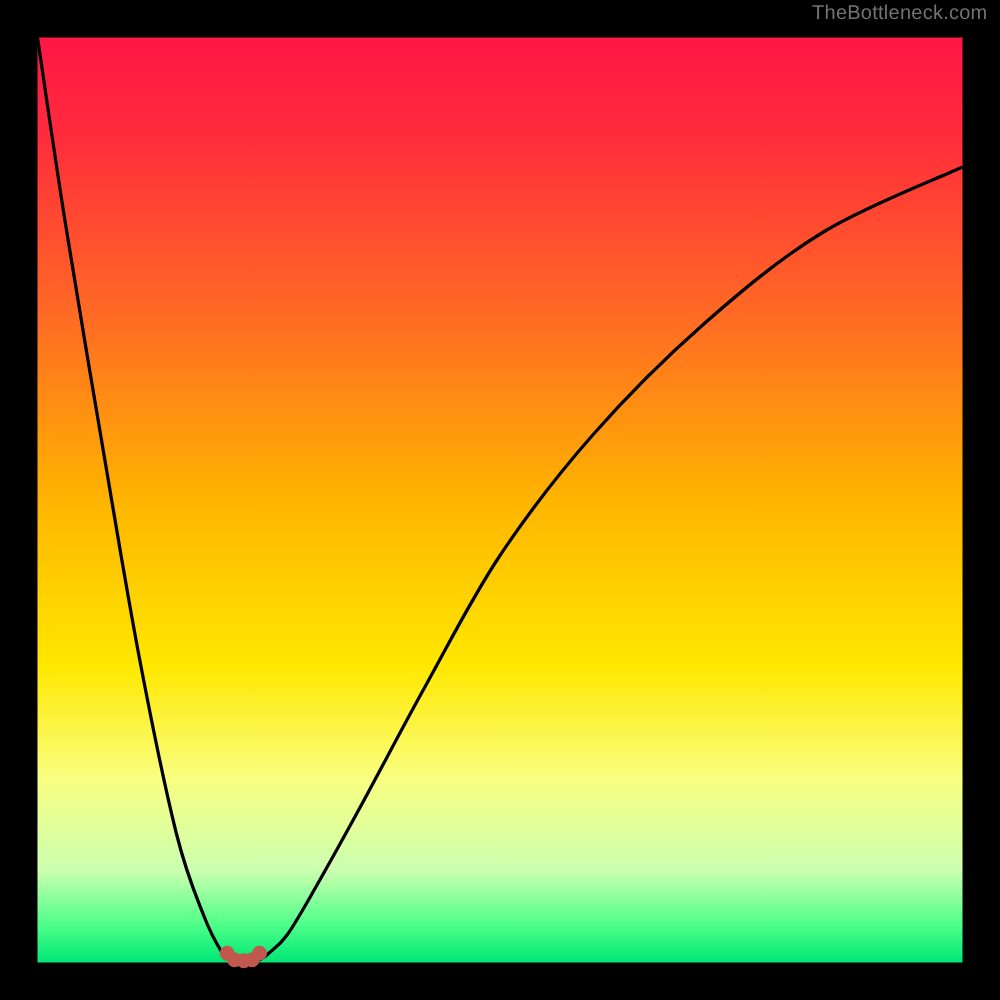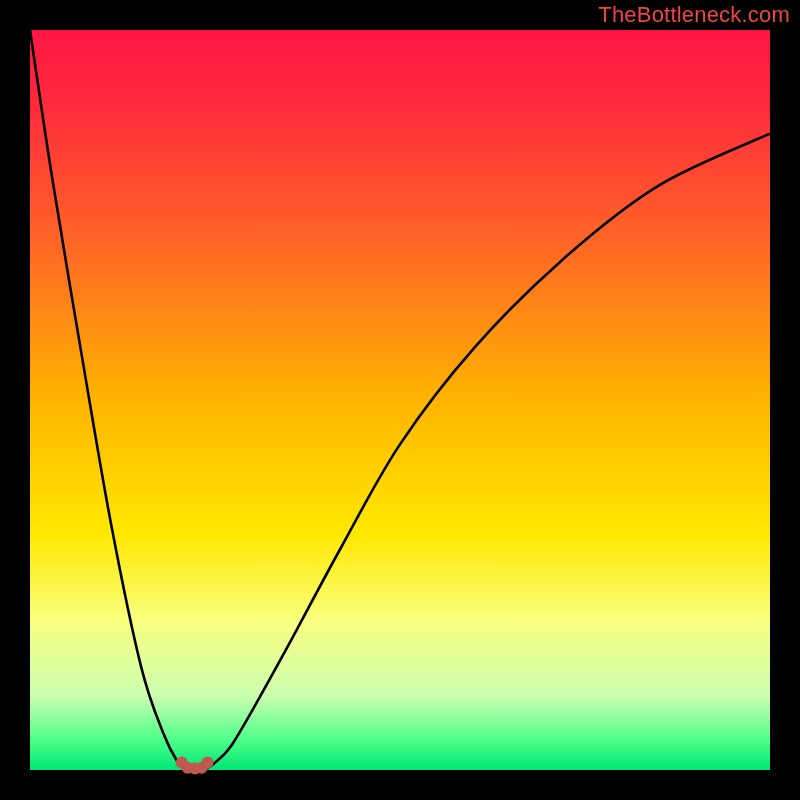--- a/index.html
+++ b/index.html
@@ -13,23 +13,23 @@
     width: 800px;
     height: 800px;
     background: #000;
     position: relative;
   }
   .watermark {
     position: absolute;
     top: 2px;
     right: 10px;
     font-family: Arial, Helvetica, sans-serif;
-    font-size: 22px;
+    font-size: 16px;
     font-weight: 500;
-    color: #ef4444;
+    color: #737373;
     letter-spacing: 0.2px;
     text-align: center;
   }
   svg {
     display: block;
   }
 </style>
 </head>
 <body>
 

